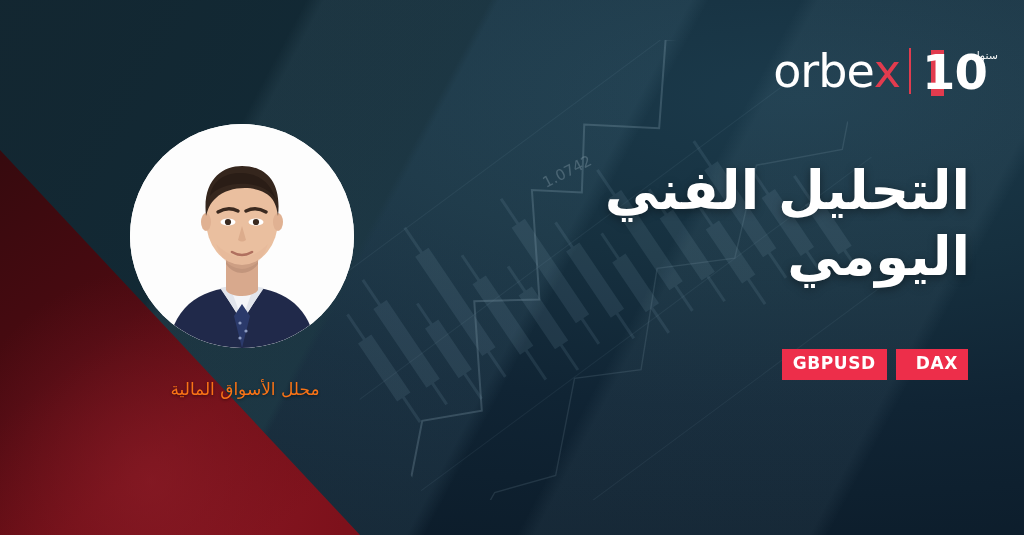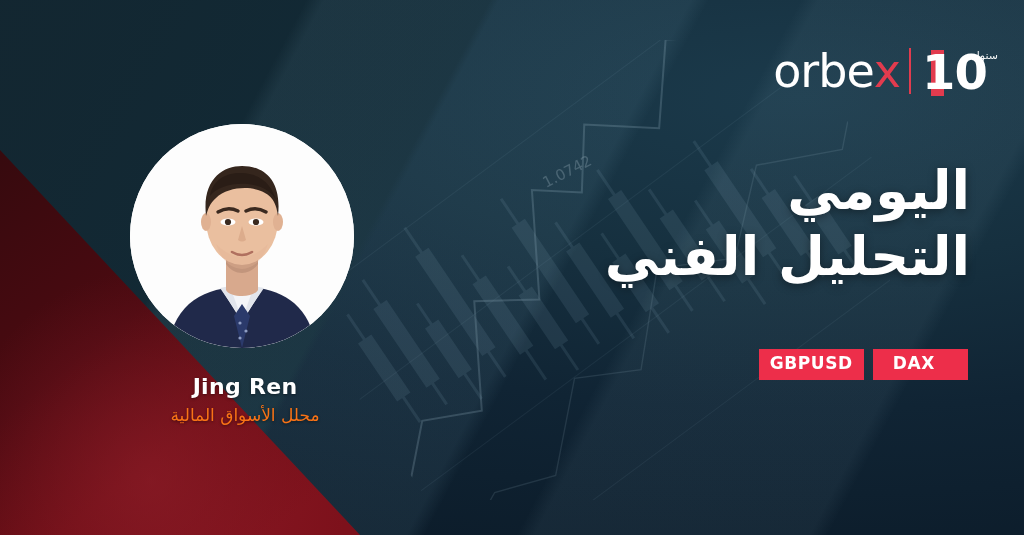--- a/index.html
+++ b/index.html
@@ -147,21 +147,21 @@
   .badge {
     background:#ed2e4a;
     color:#ffffff;
     font-size:17px;
     font-weight:bold;
     letter-spacing:0.6px;
     padding:5px 11px 6px 11px;
     line-height:1.15;
     white-space:nowrap;
   }
-  .badge.wide { padding-left:20px; padding-right:33px; }
+  .badge.wide { padding-left:20px; padding-right:10px; }
 </style>
 </head>
 <body>
 
 <div id="banner">
 
   <div class="bg-base"></div>
   <div class="bg-dark-topleft"></div>
   <div class="bg-diag-light"></div>
   <div class="bg-diag-light2"></div>
@@ -282,37 +282,36 @@
 
       <path d="M112 102 L108 116 q4 3 8 0 Z" fill="#dcac8c"></path>
 
       <path d="M102 128 q10 6 20 0" stroke="#b0705f" stroke-width="2.6" fill="none" stroke-linecap="round"></path>
 
       <path d="M86 120 q26 26 52 0 q-8 24 -26 25 q-18 -1 -26 -25 Z" fill="#e2b394" opacity="0.35"></path>
     </svg>
   </div>
 
   <div class="presenter">
-    <div class="presenter-name">Jing Ren</div>
     <div class="presenter-role">محلل الأسواق المالية</div>
   </div>
 
   <div class="logo">
     <div class="logo-word"><span>orbe</span><span class="x">x</span></div>
     <div class="logo-sep"></div>
     <div class="logo-anniv">
       <div class="redbar"></div>
       <div class="digits">10</div>
       <div class="ar">سنوات</div>
     </div>
   </div>
 
   <div class="headline">
+    <span class="headline-line">التحليل الفني</span>
     <span class="headline-line">اليومي</span>
-    <span class="headline-line">التحليل الفني</span>
   </div>
 
   <div class="badges">
     <span class="badge">GBPUSD</span>
     <span class="badge wide">DAX</span>
   </div>
 
 </div>
 
 </body></html>

